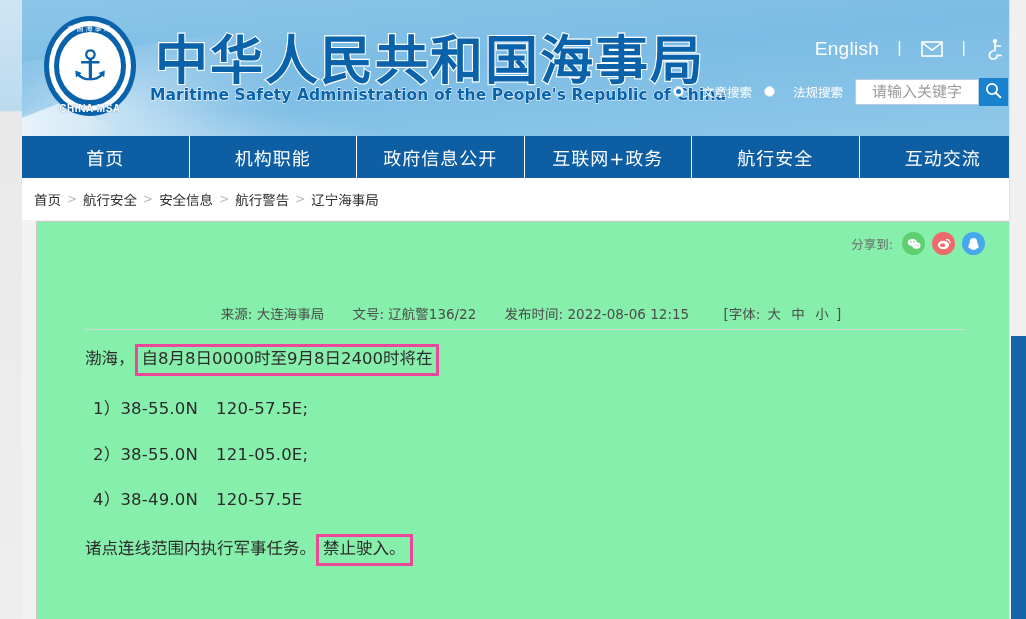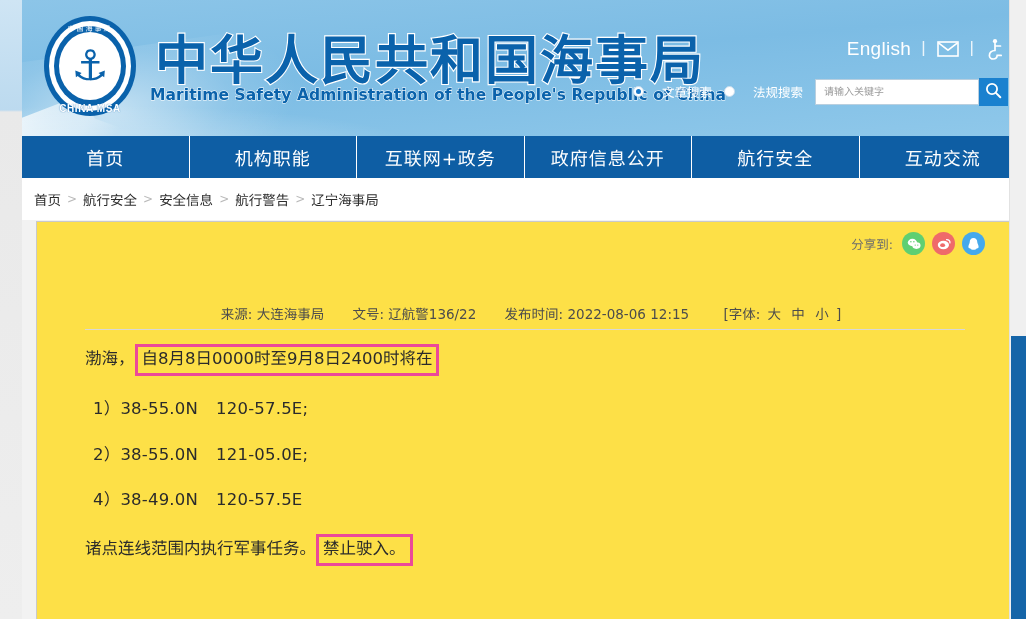--- a/index.html
+++ b/index.html
@@ -133,21 +133,21 @@
     -webkit-text-stroke: 0.9px #ffffff;
     paint-order: stroke fill;
     letter-spacing: 0.1px;
     white-space: nowrap;
     font-family: "DejaVu Sans", "Liberation Sans", sans-serif;
   }
 
   
   .header-util {
     position: absolute; right: 18px; top: 38px;
-    display: flex; gap: 10px;
+    display: flex; gap: 18px;
     color: #ffffff;
     font-size: 18px;
   }
   .header-util .util-link {
     color: #ffffff;
     text-decoration: none;
     font-size: 19px;
     letter-spacing: 0.3px;
   }
   .header-util .util-sep {
@@ -180,26 +180,26 @@
     flex: 0 0 auto;
   }
   .radio-dot.checked::after {
     content: "";
     position: absolute; left: 2px; top: 2px;
     width: 5px; height: 5px;
     border-radius: 50%;
     background: #1677c9;
   }
   .search-field {
-    width: 164px; height: 26px;
+    width: 124px; height: 26px;
     border: 1px solid #b9cfdf;
     background: #ffffff;
-    font-size: 10px;
+    font-size: 15px;
     color: #333;
-    padding: 0 8px;
+    padding: 0 16px;
     outline: none;
     font-family: "Liberation Sans", sans-serif;
   }
   .search-field::placeholder { color: #9b9b9b; }
   .search-btn {
     width: 29px; height: 28px;
     background: #1a81cf;
     border: none;
     cursor: pointer;
     display: flex; align-items: center; justify-content: center;
@@ -244,21 +244,21 @@
     font-family: "DejaVu Sans", "Liberation Sans", sans-serif;
   }
   .breadcrumb a { color: #2c2c2c; text-decoration: none; }
   .breadcrumb .crumb-sep { color: #b9b9b9; margin: 0 6px; font-size: 12px; }
 
   
   .content-card {
     position: absolute;
     left: 36px; top: 221px;
     width: 976px; height: 398px;
-    background: #fde047;
+    background: #86efac;
     border: 1px solid #c9c9c9;
     border-bottom: none;
     overflow: hidden;
   }
 
   .share-bar {
     position: absolute; right: 26px; top: 10px;
     display: flex; align-items: center; gap: 7px;
   }
   .share-label { font-size: 12.5px; color: #6c6c6c; margin-right: 2px; font-family: "DejaVu Sans", sans-serif; }
@@ -401,22 +401,22 @@
             <path d="M10.9 10.9 L15.3 15.3" stroke="#ffffff" stroke-width="2" stroke-linecap="round"></path>
           </svg>
         </span>
       </button>
     </div>
   </div>
 
   <div class="nav-bar">
     <a class="nav-item" href="#">首页</a>
     <a class="nav-item" href="#">机构职能</a>
+    <a class="nav-item" href="#">政府信息公开</a>
     <a class="nav-item" href="#">互联网+政务</a>
-    <a class="nav-item" href="#">政府信息公开</a>
     <a class="nav-item" href="#">航行安全</a>
     <a class="nav-item" href="#">互动交流</a>
   </div>
 
   <div class="breadcrumb">
     <a href="#">首页</a>
     <span class="crumb-sep">&gt;</span>
     <a href="#">航行安全</a>
     <span class="crumb-sep">&gt;</span>
     <a href="#">安全信息</a>

